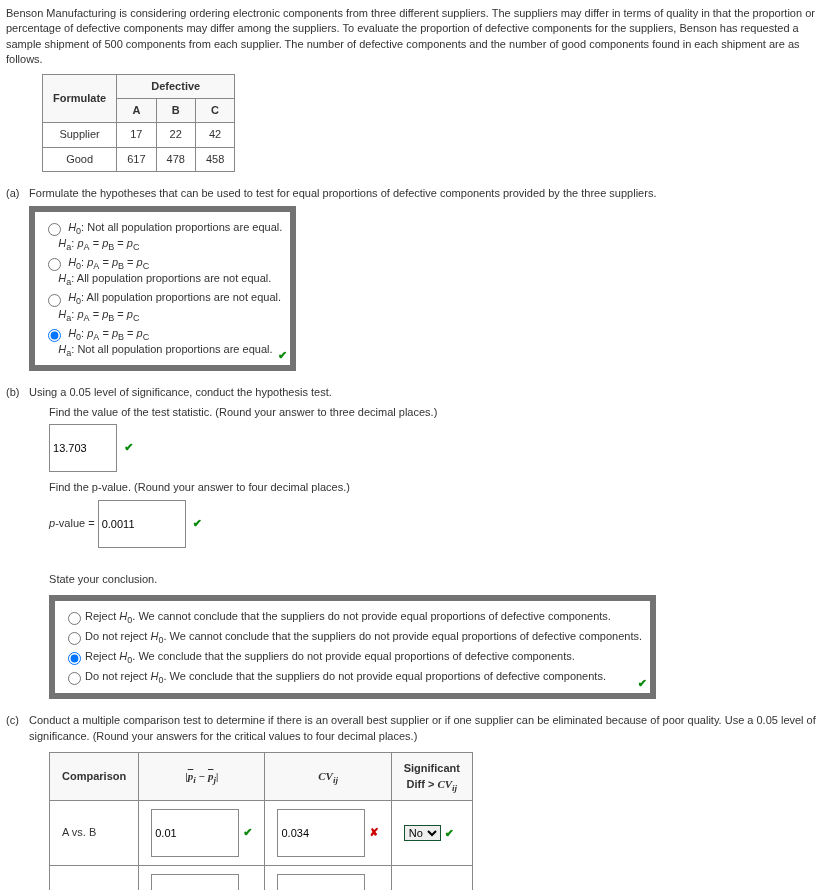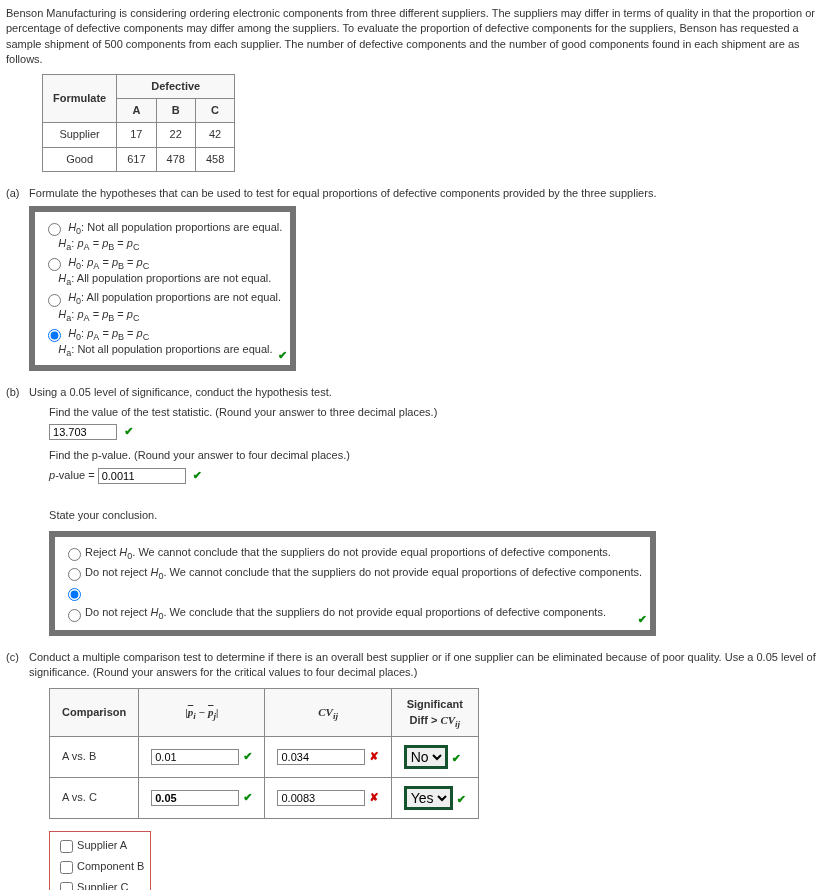--- a/index.html
+++ b/index.html
@@ -11,22 +11,22 @@
 .plabel{display:inline-block;width:20px;vertical-align:top}
 .pbody{display:inline-block;width:calc(100% - 24px);vertical-align:top}
 .indent{margin-left:20px;margin-top:4px}
 .radio-group{border:6px solid #737373;padding:6px 8px;display:inline-block;margin-top:4px;position:relative}
 .radio-opt{padding:2px 0;line-height:1.4}
 .radio-opt input{margin-right:4px;vertical-align:middle}
 .sub{position:relative;top:3px;font-size:9px}
 .check{color:#0a8a0a;font-weight:bold;margin-left:4px}
 .cross{color:#c00;font-weight:bold;margin-left:4px}
 .corner-check{position:absolute;right:3px;bottom:2px;color:#0a8a0a;font-weight:bold}
-input.txt{font-size:11px;padding:1px 3px;border:1px solid #888;vertical-align:middle}
-select{font-size:14px;border:3px solid #14532d}
+input.txt{font-size:11px;padding:17px 3px;border:1px solid #888;vertical-align:middle}
+select{font-size:11px;border:1px solid #14532d}
 table.comp{border-collapse:collapse;margin:8px 0 8px 0}
 table.comp th,table.comp td{border:1px solid #888;padding:8px 12px;text-align:left;font-size:11px;vertical-align:middle}
 table.comp th{font-weight:bold;text-align:center;background:#f8f8f8}
 .elim{border:1px solid #c55;padding:4px 6px;display:inline-block;margin-top:4px;position:relative}
 .elim label{display:block;padding:1px 0}
 .elim input{margin-right:4px;vertical-align:middle}
 .formula{font-family:'Times New Roman',serif;font-style:italic}
 .bar{text-decoration:overline}
 </style>
 </head>
@@ -103,21 +103,21 @@
     <div class="indent">
       <span><i>p</i>-value = </span>
       <input class="txt" style="width: 80px;" value="0.0011">
       <span class="check">✔</span>
     </div>
     <div class="indent" style="margin-top:24px">State your conclusion.</div>
     <div class="indent">
       <div class="radio-group" style="max-width:650px">
         <div class="radio-opt"><input type="radio" name="conc" style=""><span>Reject <i>H</i><span class="sub">0</span>. We cannot conclude that the suppliers do not provide equal proportions of defective components.</span></div>
         <div class="radio-opt"><input type="radio" name="conc" style=""><span>Do not reject <i>H</i><span class="sub">0</span>. We cannot conclude that the suppliers do not provide equal proportions of defective components.</span></div>
-        <div class="radio-opt"><input type="radio" name="conc" checked="" style=""></div>
+        <div class="radio-opt"><input type="radio" name="conc" checked="" style=""><span>Reject <i>H</i><span class="sub">0</span>. We conclude that the suppliers do not provide equal proportions of defective components.</span></div>
         <div class="radio-opt"><input type="radio" name="conc" style=""><span>Do not reject <i>H</i><span class="sub">0</span>. We conclude that the suppliers do not provide equal proportions of defective components.</span></div>
         <span class="corner-check">✔</span>
       </div>
     </div>
   </span>
 </div>
 
 <div class="part">
   <span class="plabel">(c)</span>
   <span class="pbody">

